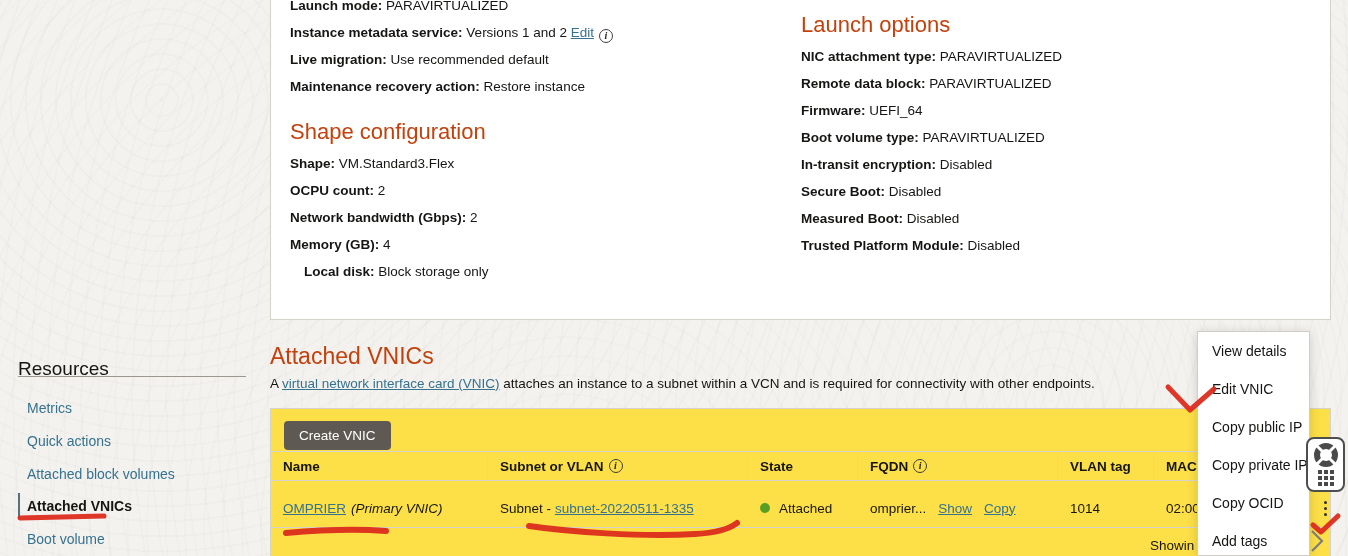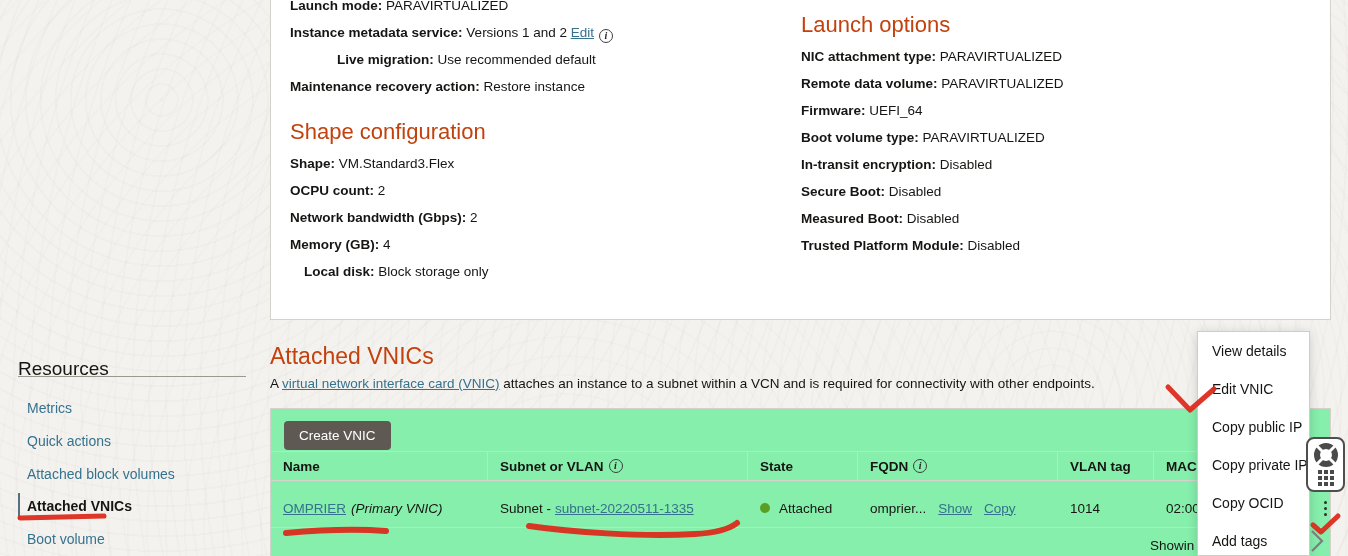--- a/index.html
+++ b/index.html
@@ -27,21 +27,21 @@
     margin-left:5px; vertical-align:-2px;
   }
   .inf::before { content:"i"; }
   
   .side-head { position:absolute; left:18px; top:358px; font-size:19px; color:#161513; }
   .side-div { position:absolute; left:18px; top:376px; width:228px; height:1px; background:#9c9890; }
   .side-item { position:absolute; left:27px; font-size:14px; color:#35728e; cursor:pointer; white-space:nowrap; }
   .side-item.active { color:#161513; font-weight:700; }
   .active-tick { position:absolute; left:18px; top:493px; width:2px; height:26px; background:#56707f; }
   
-  .panel { position:absolute; left:270px; top:408px; width:1061px; height:149px; background:#86efac; border:1px solid #d5d2cc; border-bottom:none; }
+  .panel { position:absolute; left:270px; top:408px; width:1061px; height:149px; background:#fde047; border:1px solid #d5d2cc; border-bottom:none; }
   .btn {
     position:absolute; left:13px; top:12px; background:#5f5954; color:#fff; font-size:13.5px;
     padding:7px 15px; border:none; border-radius:4px; cursor:pointer; font-family:inherit;
   }
   .thead { position:absolute; left:0; top:42px; width:100%; height:30px; border-top:1px solid #d7d4cf; border-bottom:1px solid #d7d4cf; display:flex; }
   .th { font-size:13.5px; font-weight:700; display:flex; align-items:center; padding-left:12px; border-right:1px solid #d7d4cf; white-space:nowrap; overflow:hidden; }
   .th:last-child { border-right:none; }
   .trow { position:absolute; left:0; top:80px; width:100%; height:39px; border-bottom:1px solid #d7d4cf; display:flex; }
   .td { font-size:13.5px; display:flex; align-items:center; padding-left:12px; white-space:nowrap; overflow:hidden; }
   .w-name{width:217px;} .w-sub{width:260px;} .w-state{width:110px;} .w-fqdn{width:200px;} .w-vlan{width:96px;} .w-mac{flex:1;}
@@ -73,21 +73,21 @@
 
   <div class="kv" style="left:19px; top:7px;">
     <b>Launch mode:</b>
     <span>PARAVIRTUALIZED</span>
   </div>
   <div class="kv" style="left:19px; top:34px;">
     <b>Instance metadata service:</b>
     <span>Versions 1 and 2</span>
     <a class="lnk">Edit</a><span class="inf"></span>
   </div>
-  <div class="kv" style="left:19px; top:61px;margin-left:47px;">
+  <div class="kv" style="left:19px; top:61px;">
     <b>Live migration:</b>
     <span>Use recommended default</span>
   </div>
   <div class="kv" style="left:19px; top:88px;">
     <b>Maintenance recovery action:</b>
     <span>Restore instance</span>
   </div>
 
   <div class="h2" style="left:19px; top:128px;">Shape configuration</div>
   <div class="kv" style="left:19px; top:165px;">
@@ -110,21 +110,21 @@
     <b>Local disk:</b>
     <span>Block storage only</span>
   </div>
 
   <div class="h2" style="left:530px; top:21px;">Launch options</div>
   <div class="kv" style="left:530px; top:58px;">
     <b>NIC attachment type:</b>
     <span>PARAVIRTUALIZED</span>
   </div>
   <div class="kv" style="left:530px; top:85px;">
-    <b>Remote data volume:</b>
+    <b>Remote data block:</b>
     <span>PARAVIRTUALIZED</span>
   </div>
   <div class="kv" style="left:530px; top:112px;">
     <b>Firmware:</b>
     <span>UEFI_64</span>
   </div>
   <div class="kv" style="left:530px; top:139px;">
     <b>Boot volume type:</b>
     <span>PARAVIRTUALIZED</span>
   </div>

